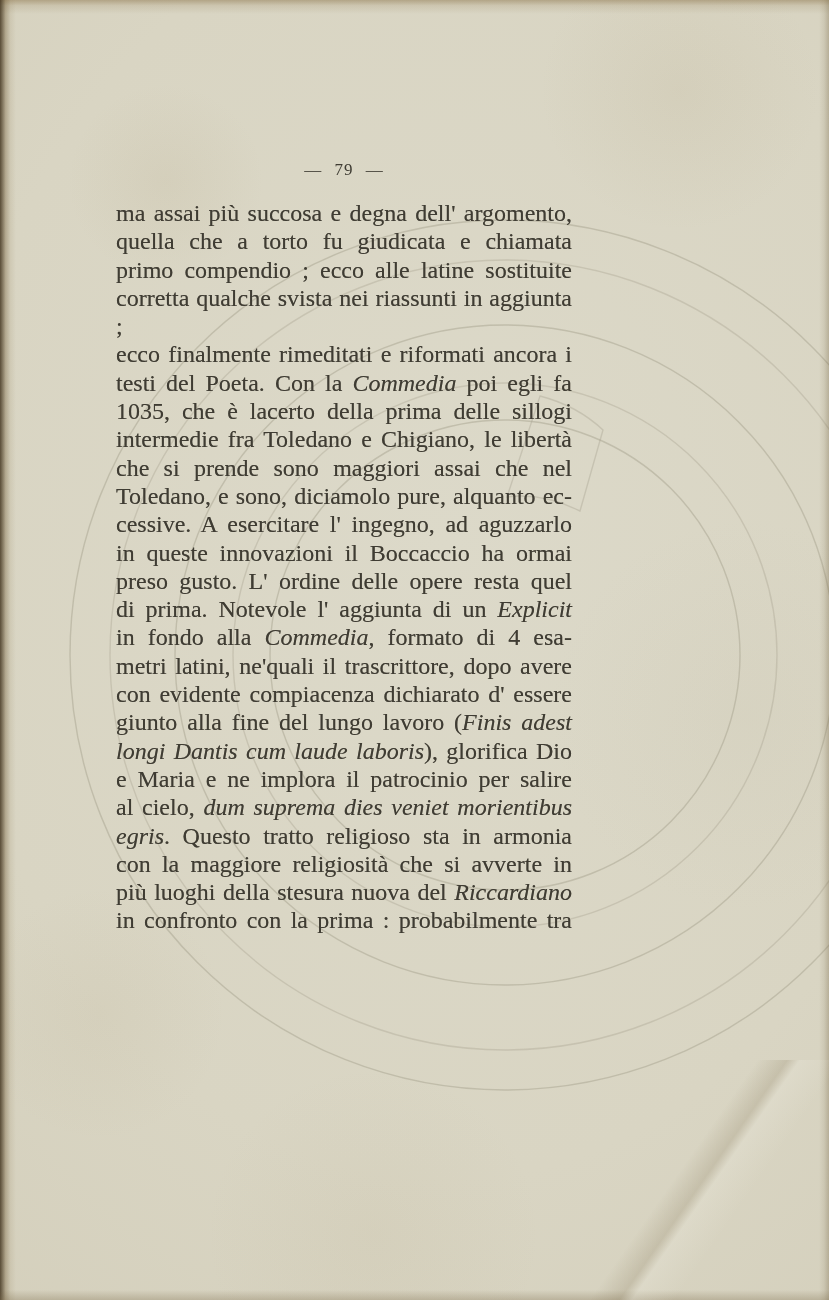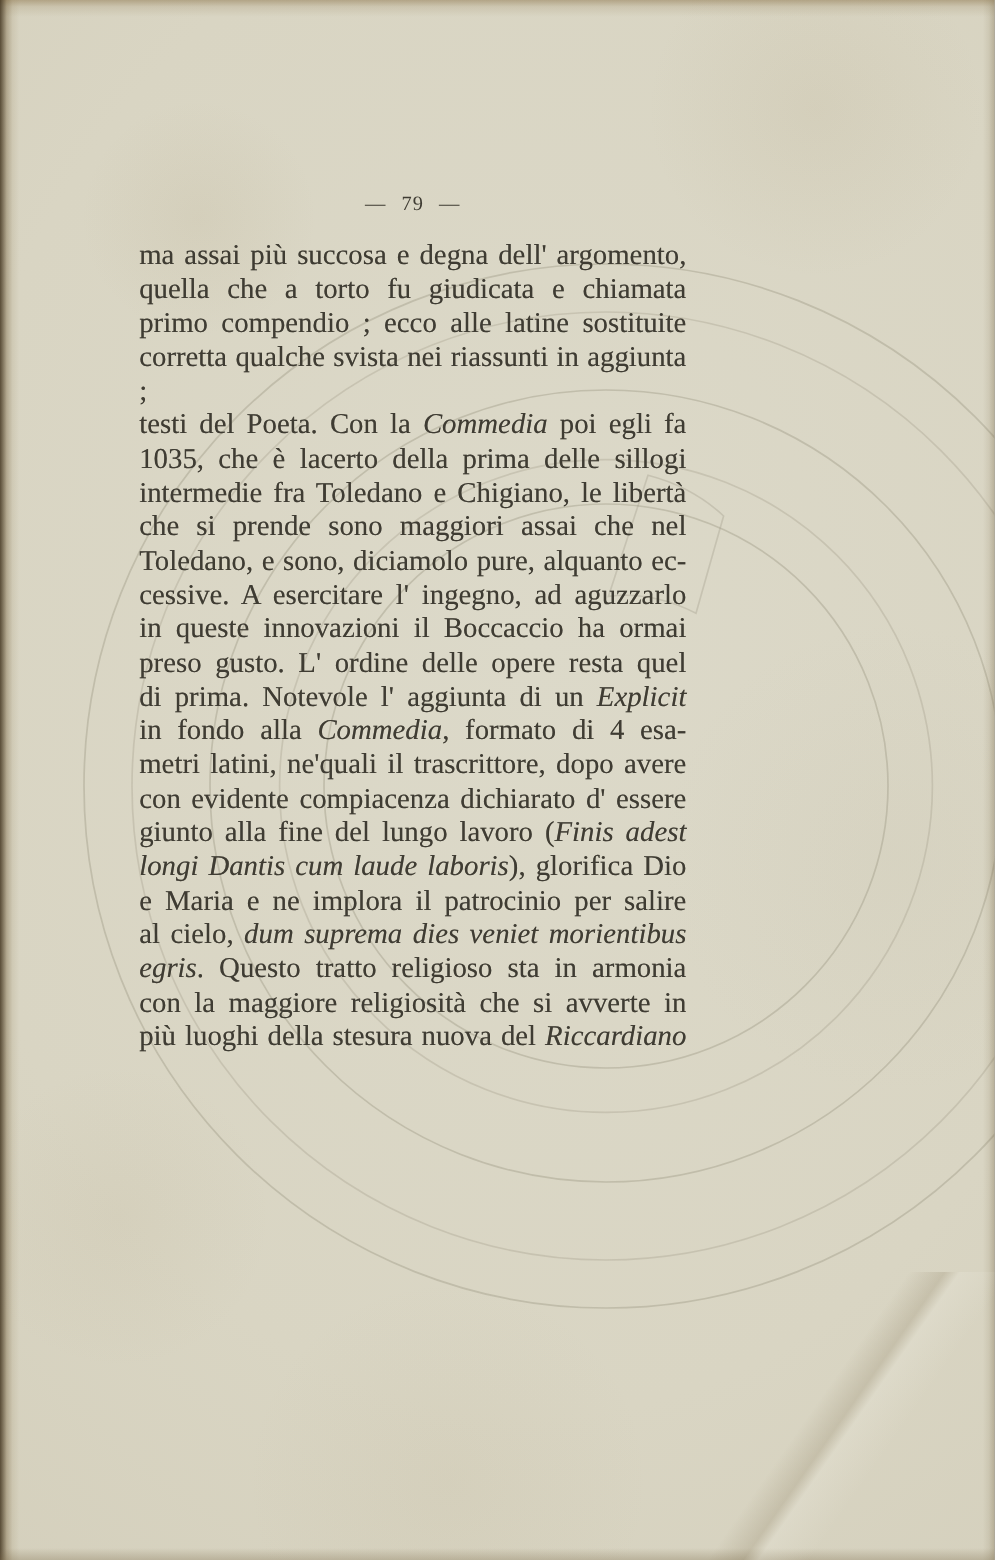--- a/index.html
+++ b/index.html
@@ -80,34 +80,36 @@
   <div class="edge-bottom"></div>
   <div class="corner-crease"></div>
 
   <div class="page-number">— 79 —</div>
 
   <div class="text-block">
       <div class="line"><span>ma assai più succosa e degna dell' argomento,</span></div>
       <div class="line"><span>quella che a torto fu giudicata e chiamata</span></div>
       <div class="line"><span>primo compendio ; ecco alle latine sostituite</span></div>
       <div class="line"><span>corretta qualche svista nei riassunti in aggiunta ;</span></div>
+      <div class="line"><span>ecco finalmente rimeditati e riformati ancora i</span></div>
       <div class="line"><span>testi del Poeta. Con la </span><span class="it">Commedia</span><span> poi egli fa</span></div>
       <div class="line"><span>1035, che è lacerto della prima delle sillogi</span></div>
       <div class="line"><span>intermedie fra Toledano e Chigiano, le libertà</span></div>
       <div class="line"><span>che si prende sono maggiori assai che nel</span></div>
       <div class="line"><span>Toledano, e sono, diciamolo pure, alquanto ec-</span></div>
       <div class="line"><span>cessive. A esercitare l' ingegno, ad aguzzarlo</span></div>
       <div class="line"><span>in queste innovazioni il Boccaccio ha ormai</span></div>
       <div class="line"><span>preso gusto. L' ordine delle opere resta quel</span></div>
       <div class="line"><span>di prima. Notevole l' aggiunta di un </span><span class="it">Explicit</span></div>
       <div class="line"><span>in fondo alla </span><span class="it">Commedia</span><span>, formato di 4 esa-</span></div>
       <div class="line"><span>metri latini, ne'quali il trascrittore, dopo avere</span></div>
       <div class="line"><span>con evidente compiacenza dichiarato d' essere</span></div>
       <div class="line"><span>giunto alla fine del lungo lavoro (</span><span class="it">Finis adest</span></div>
       <div class="line"><span class="it">longi Dantis cum laude laboris</span><span>), glorifica Dio</span></div>
       <div class="line"><span>e Maria e ne implora il patrocinio per salire</span></div>
       <div class="line"><span>al cielo, </span><span class="it">dum suprema dies veniet morientibus</span></div>
       <div class="line"><span class="it">egris</span><span>. Questo tratto religioso sta in armonia</span></div>
       <div class="line"><span>con la maggiore religiosità che si avverte in</span></div>
       <div class="line"><span>più luoghi della stesura nuova del </span><span class="it">Riccardiano</span></div>
+      <div class="line"><span>in confronto con la prima : probabilmente tra</span></div>
     </div>
 
 </div>
 
 </body></html>

